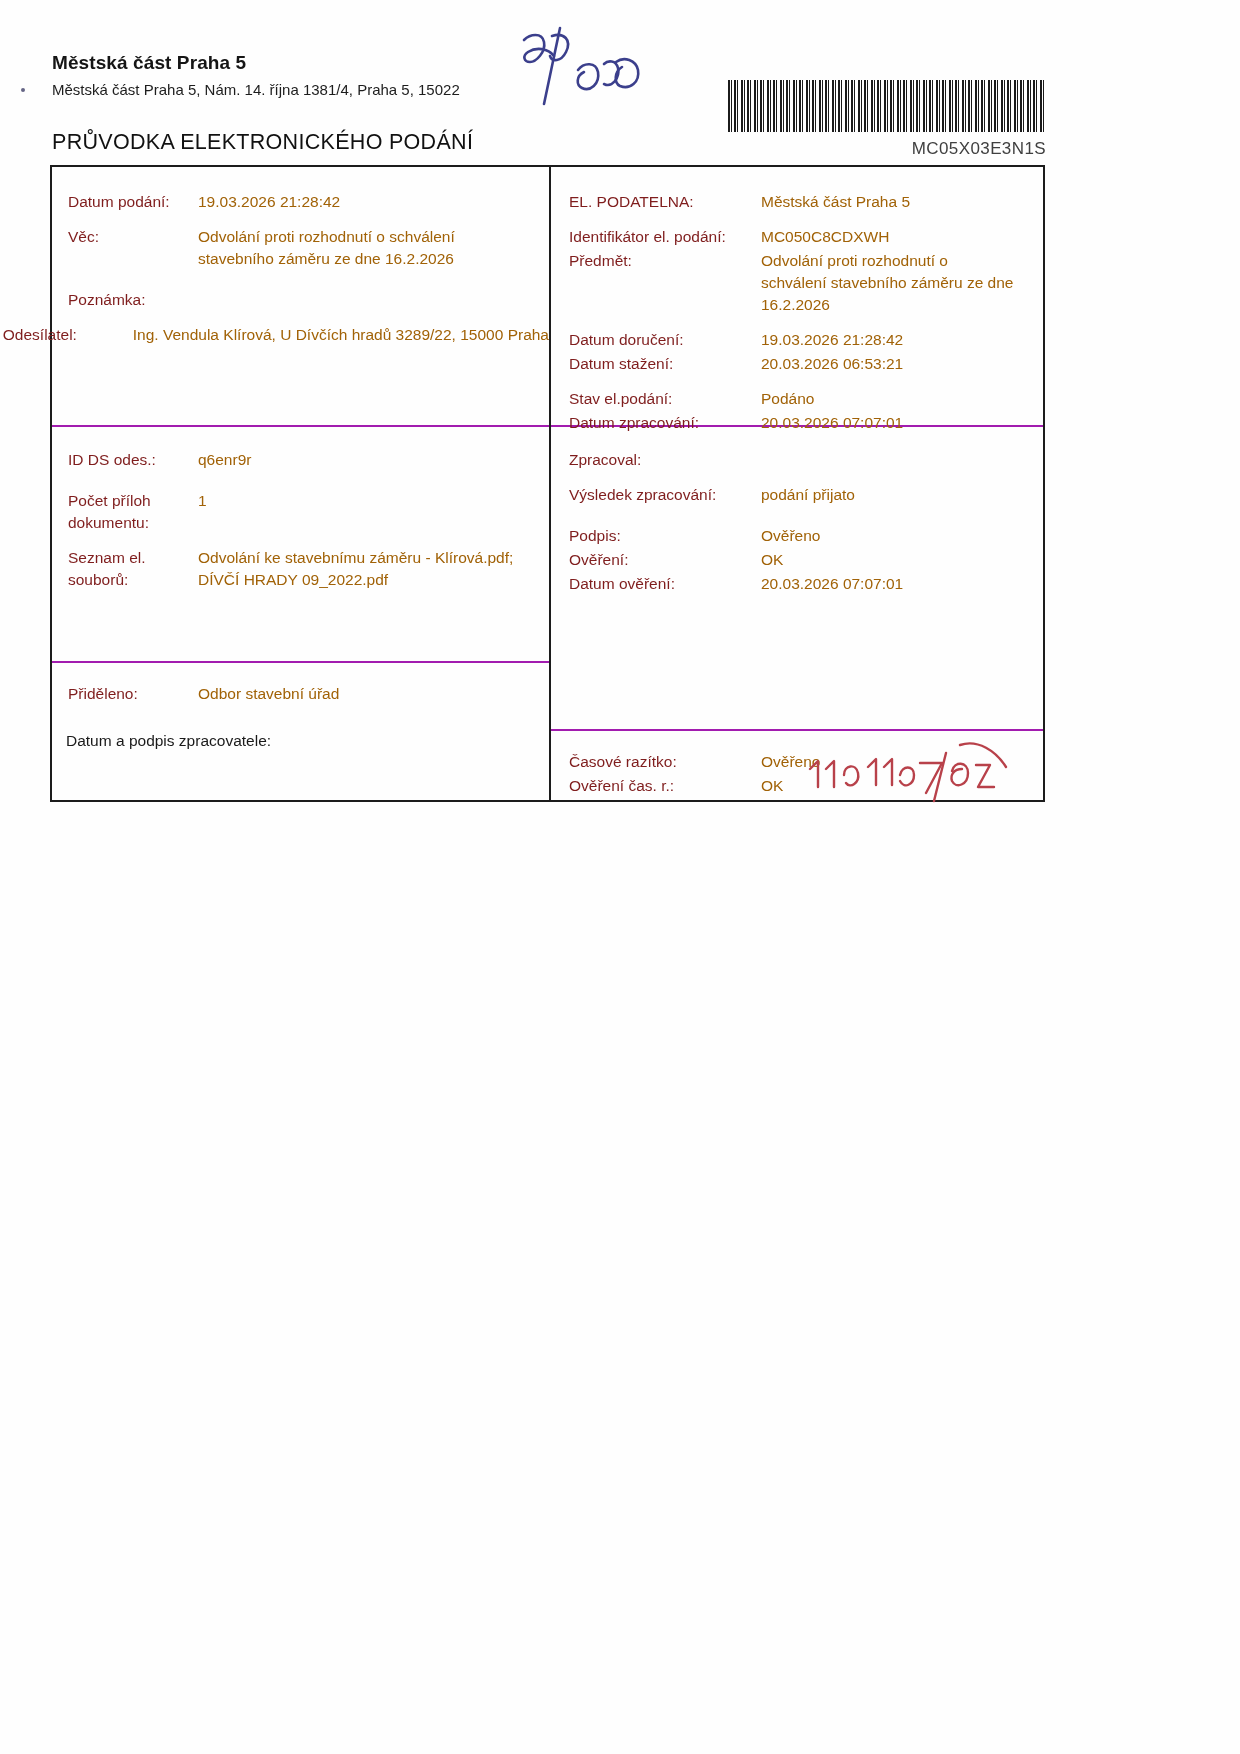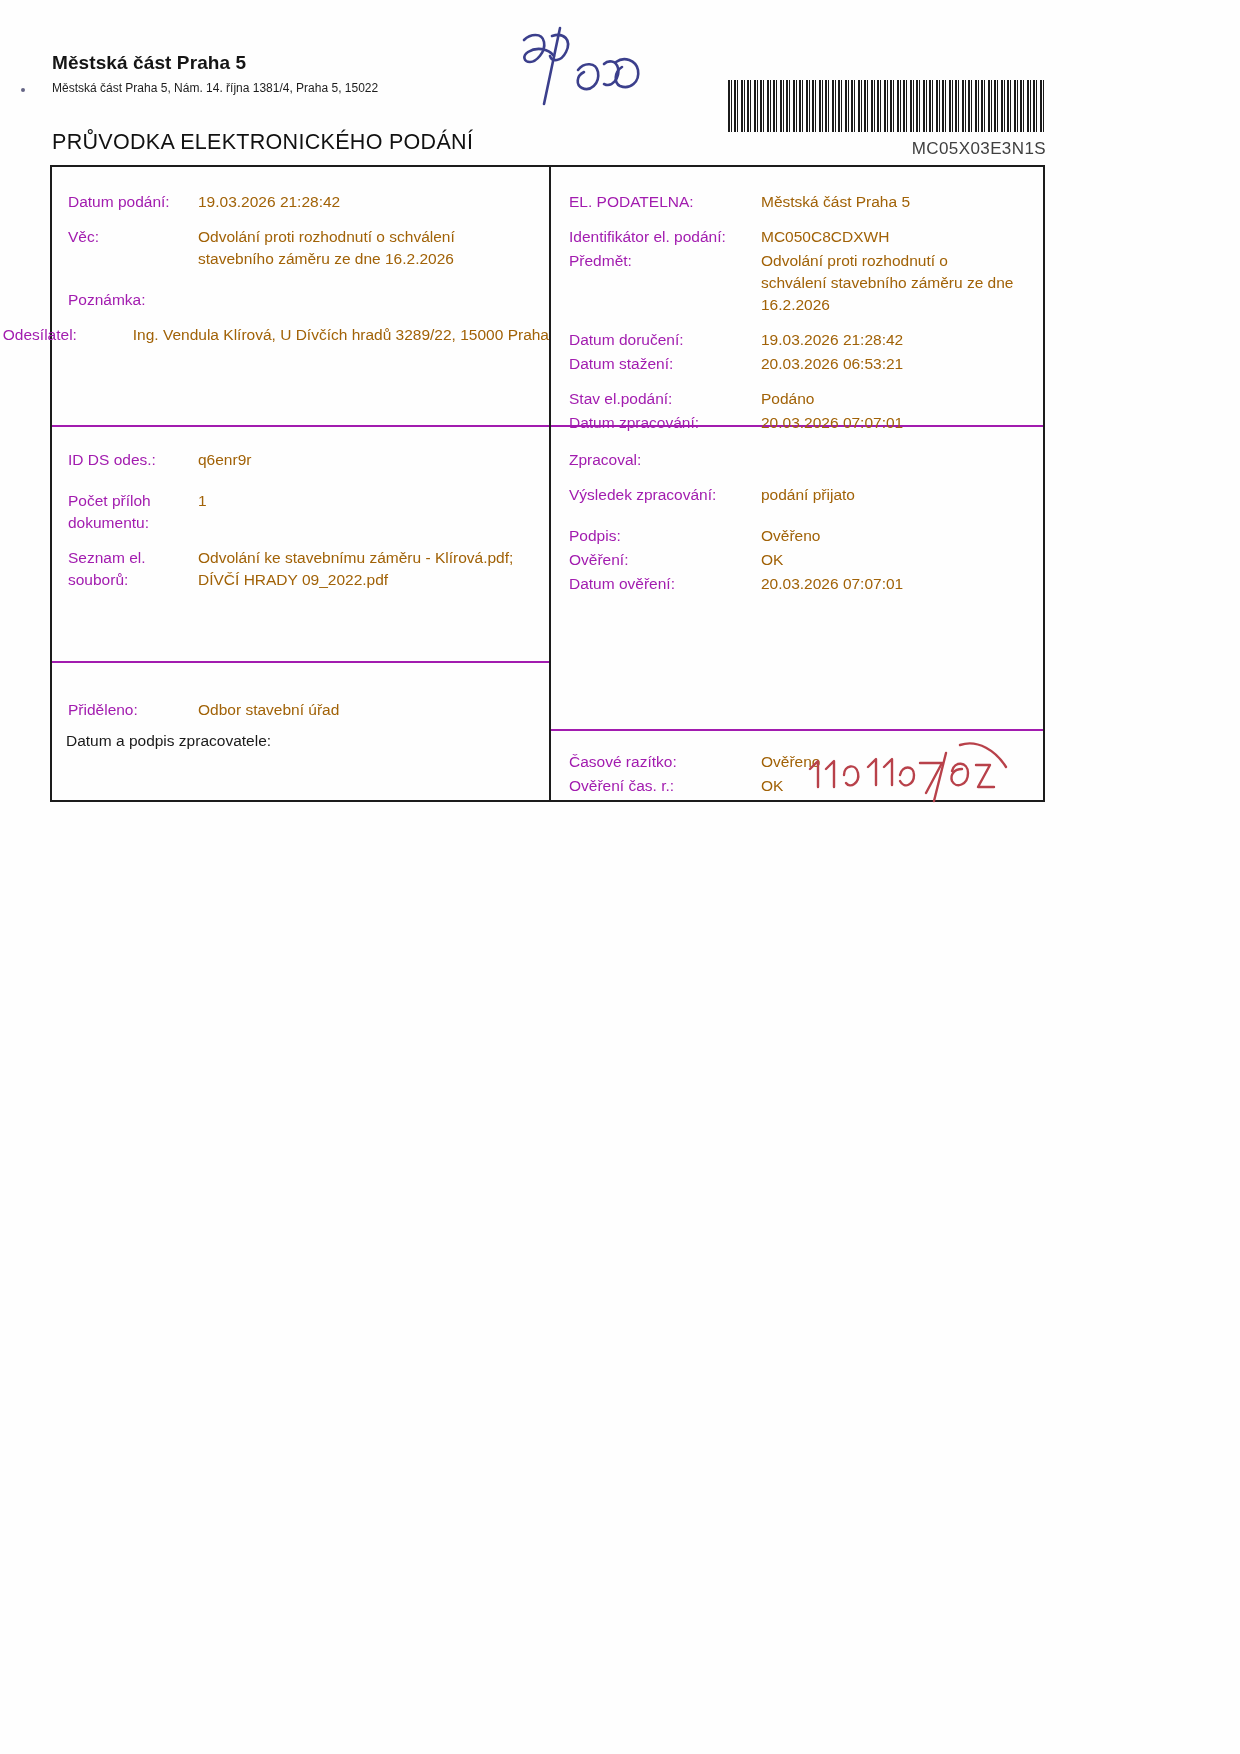--- a/index.html
+++ b/index.html
@@ -31,21 +31,21 @@
   }
   .org-name {
     font-size: 19px;
     font-weight: bold;
     letter-spacing: 0.1px;
     color: #151515;
     margin: 0 0 7px 0;
     white-space: nowrap;
   }
   .org-address {
-    font-size: 12px;
+    font-size: 15px;
     font-weight: normal;
     color: #1d1d1d;
     margin: 0;
     white-space: nowrap;
   }
   .doc-title {
     position: absolute;
     left: 52px;
     top: 130px;
     font-size: 21.5px;
@@ -152,36 +152,36 @@
     font-size: 15.5px;
     line-height: 22px;
     color: #1a1a1a;
   }
   .row + .row { margin-top: 2px; }
   .row.gap { margin-top: 19px; }
   .row.gap-sm { margin-top: 13px; justify-content: flex-end; }
   .lbl {
     flex: 0 0 auto;
     white-space: pre-line;
-    color: #a21caf;
+    color: #7f1d1d;
   }
   .val {
     flex: 1 1 auto;
     white-space: pre-line;
     color: #a16207;
   }
   
   .col-left .lbl { width: 130px; }
   
   .col-right .lbl { width: 192px; }
   .col-right .band { padding-left: 18px; padding-right: 14px; }
 
   .section-left-1 { padding-top: 24px; height: 258px; }
   .section-left-2 { padding-top: 22px; height: 236px; }
-  .section-left-3 { padding-top: 36px; }
+  .section-left-3 { padding-top: 20px; }
 
   .section-right-1 { padding-top: 24px; height: 258px; }
   .section-right-2 { padding-top: 22px; height: 304px; }
   .section-right-3 { padding-top: 20px; }
 
   
   .sig-area {
     position: absolute;
     left: 50px;
     top: 712px;

